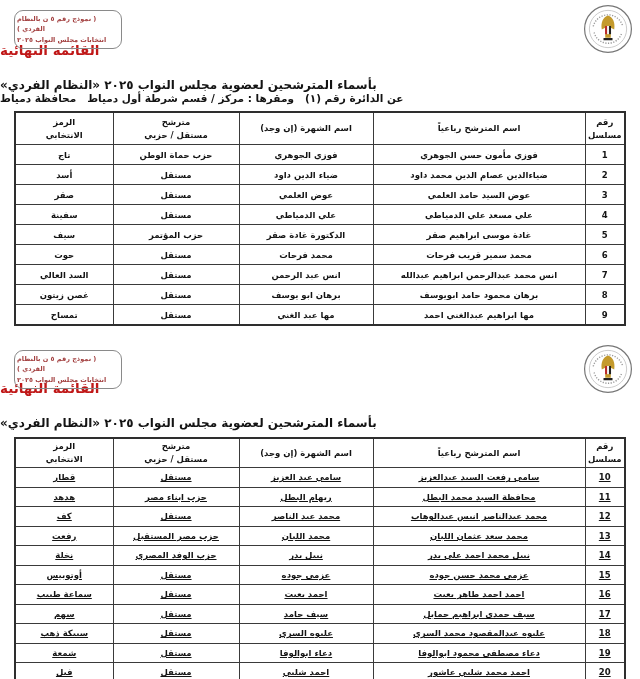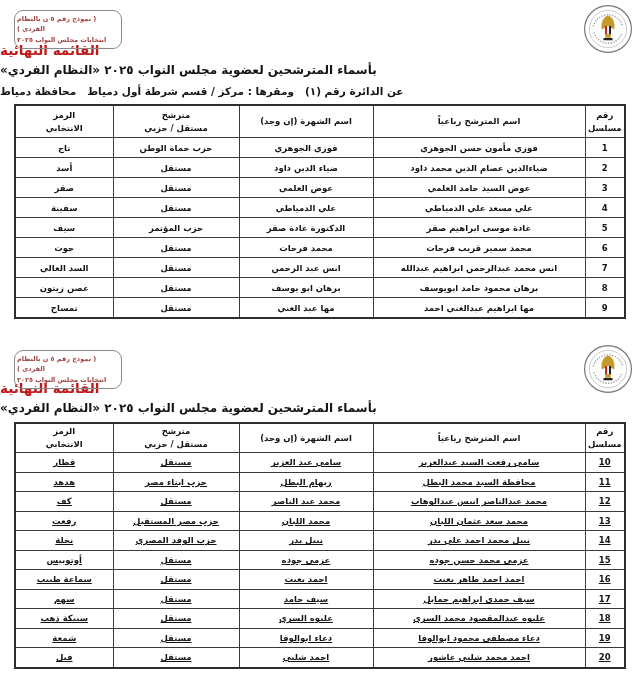--- a/index.html
+++ b/index.html
@@ -17,22 +17,22 @@
     border:1px solid #8a8a8a;border-radius:9px;
     padding:3px 2px;text-align:left;
     color:#a34040;font-size:6.5px;font-weight:bold;line-height:1.6;
   }
   .emblem{position:absolute;right:6px;top:3px;width:52px;height:52px;}
 
   .titles{text-align:left;}
   #page1 .titles{padding-top:42px;}
   #page2 .titles{padding-top:40px;}
   .title-red{color:#c01818;font-size:13.5px;font-weight:bold;letter-spacing:.5px;}
-  .subtitle{color:#141414;font-size:12px;font-weight:bold;margin-top:5px;}
-  .district{color:#141414;font-size:10.5px;font-weight:bold;margin-top:8px;white-space:pre;}
+  .subtitle{color:#141414;font-size:12px;font-weight:bold;margin-top:20px;}
+  .district{color:#141414;font-size:10.5px;font-weight:bold;margin-top:0;white-space:pre;}
 
   table.list{
     width:610px;margin:7px auto 0 auto;
     border-collapse:collapse;table-layout:fixed;
     border:2px solid #2e2e2e;
   }
   table.list th, table.list td{
     border:1.2px solid #3a3a3a;
     text-align:center;vertical-align:middle;
     font-weight:bold;color:#141414;

